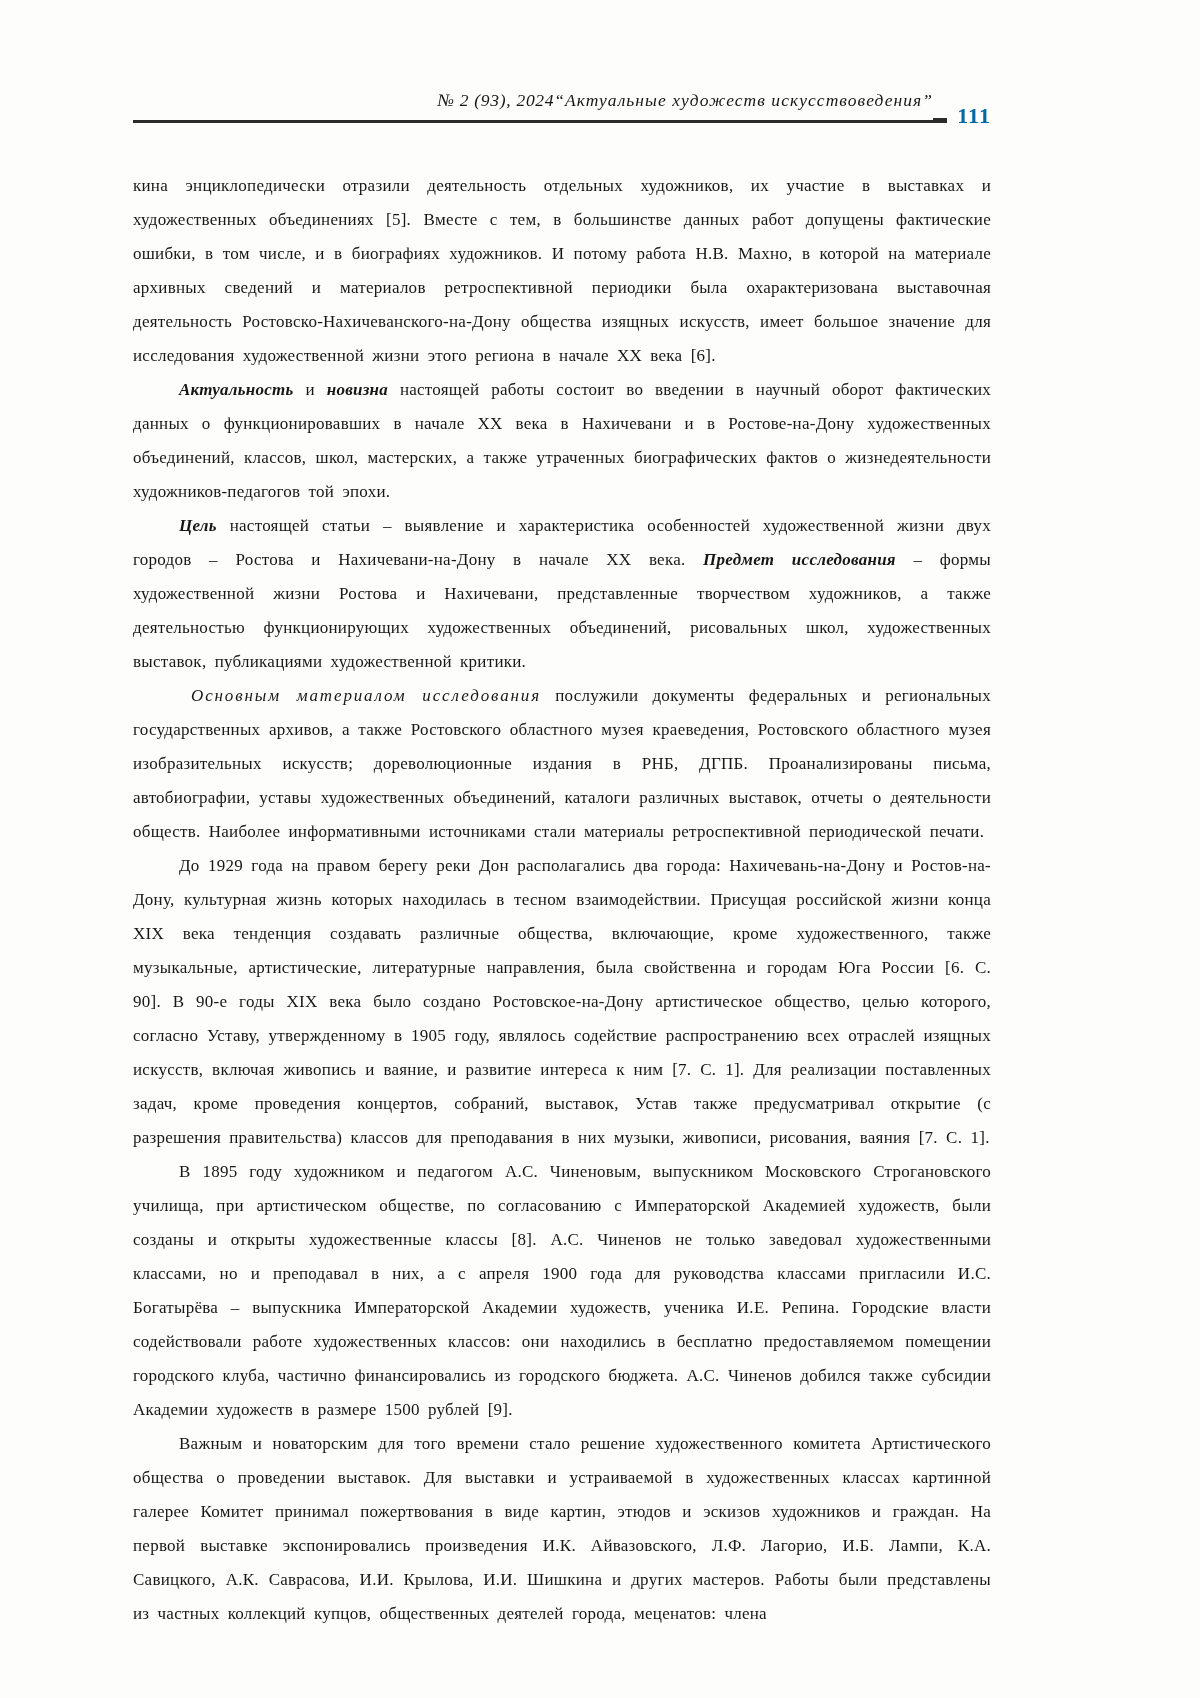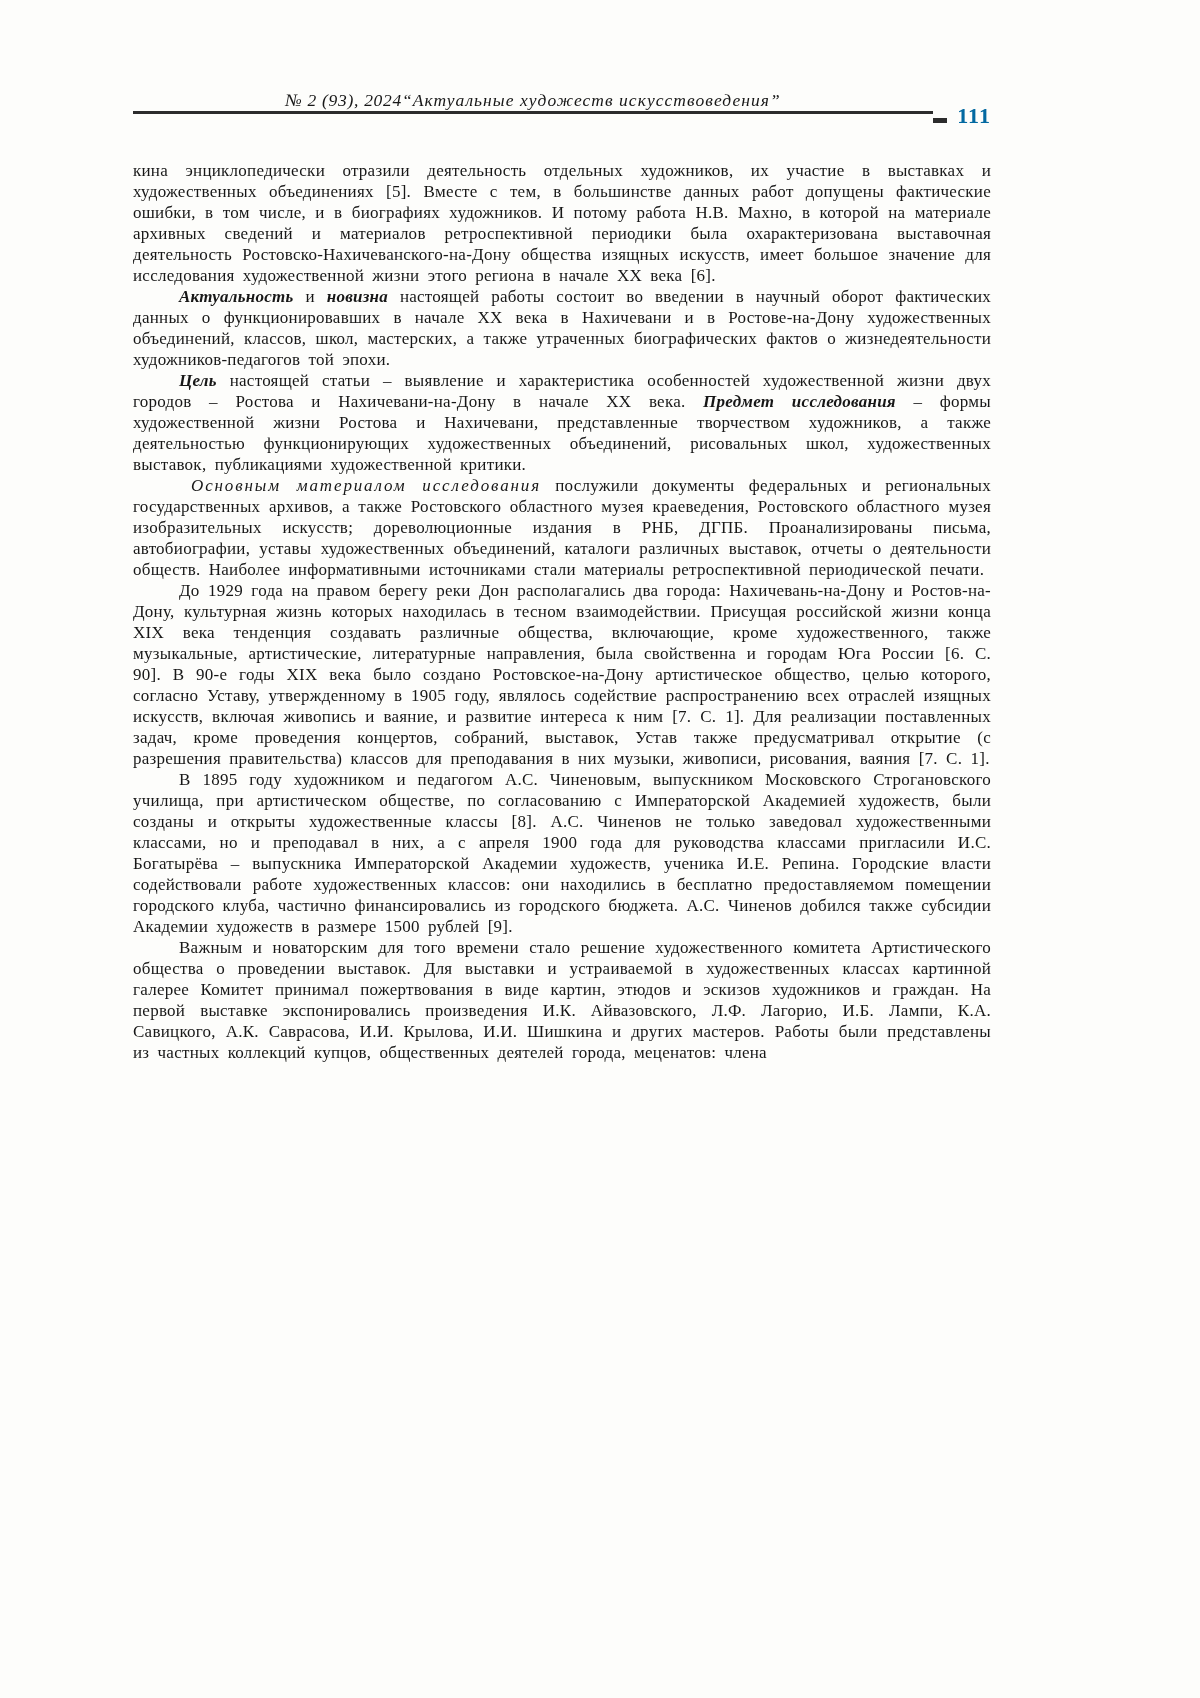--- a/index.html
+++ b/index.html
@@ -16,23 +16,23 @@
   }
   .content {
     position: absolute;
     left: 133px;
     top: 90px;
     width: 858px;
   }
   .page-header { position: relative; margin-bottom: 46px; }
   .header-row {
     display: flex;
-    justify-content: center;
+    justify-content: flex-end;
     align-items: baseline;
-    padding-bottom: 0;
+    padding-bottom: 9px;
     border-bottom: 3px solid #2c2c2c;
     margin-right: 58px;
     font-style: italic;
     font-size: 17.5px;
     letter-spacing: 0.04em;
   }
   .journal-title { letter-spacing: 0.06em; }
   .rule-end {
     position: absolute;
     right: 44px;
@@ -46,21 +46,21 @@
     right: 0;
     top: 13px;
     font-weight: 700;
     font-style: normal;
     font-size: 22px;
     letter-spacing: 0.05em;
     color: #0369a1;
   }
   .article-body {
     font-size: 17px;
-    line-height: 21px;
+    line-height: 34px;
     text-align: justify;
     word-spacing: 0.22em;
     letter-spacing: 0.015em;
   }
   .para { text-align: justify; }
   .para.indent { text-indent: 46px; }
   .normal { font-style: normal; }
   .italic { font-style: italic; font-weight: bold; }
   .italic-spaced { font-style: italic; letter-spacing: 0.11em; margin-left: 12px; }
 </style>

